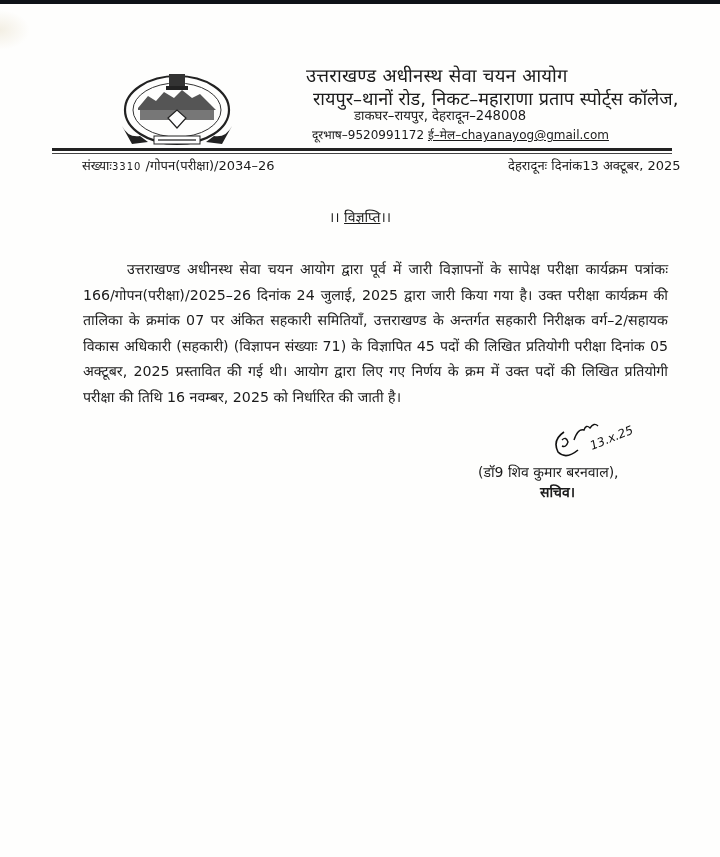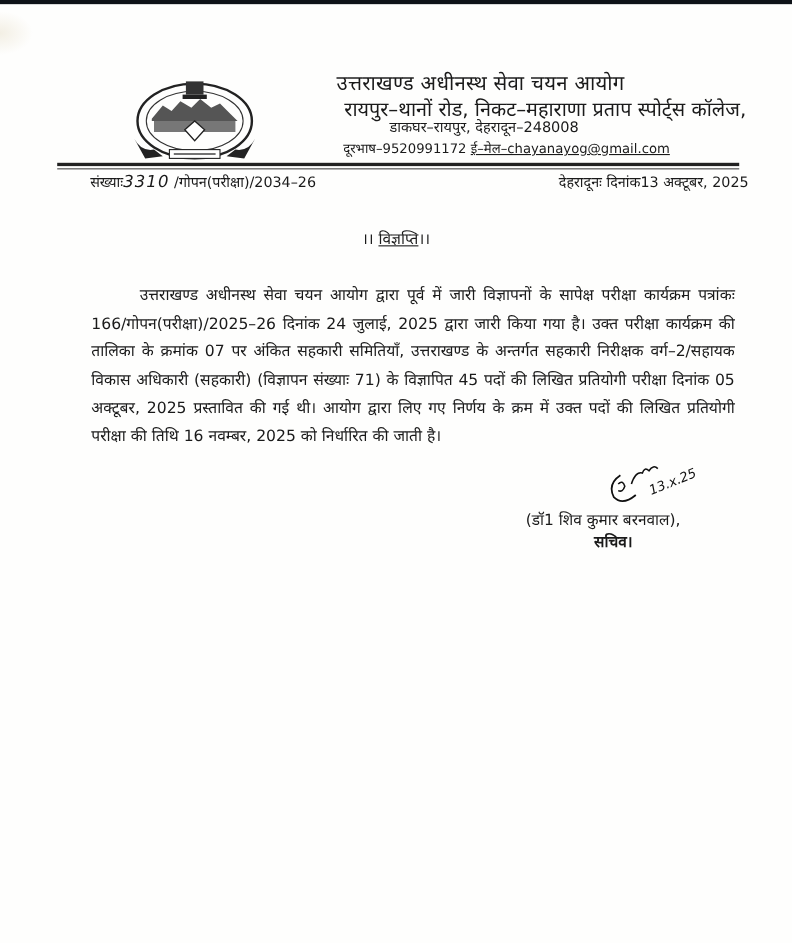--- a/index.html
+++ b/index.html
@@ -17,21 +17,21 @@
     position: absolute; left: 306px; top: 62px; width: 320px;
     font-size: 18.5px; font-weight: normal; white-space: nowrap; letter-spacing: 0.2px;
   }
   .addr1 { position: absolute; left: 282px; top: 86px; font-size: 18px; white-space: nowrap; margin-left: 31px; }
   .addr2 { position: absolute; left: 354px; top: 106px; font-size: 13.2px; white-space: nowrap; text-align: right; }
   .contact { position: absolute; left: 312px; top: 126px; font-size: 12px; white-space: nowrap; }
   .contact .email { text-decoration: underline; }
   .rule-thick { position: absolute; left: 52px; top: 148px; width: 620px; height: 3px; background: #222; }
   .rule-thin  { position: absolute; left: 52px; top: 153px; width: 620px; height: 1px; background: #444; }
   .ref-no { position: absolute; left: 82px; top: 156px; font-size: 13px; white-space: nowrap; }
-  .ref-no .hand { font-family: "DejaVu Sans", sans-serif; font-style: italic; font-size: 15px; letter-spacing: 1px; }
+  .ref-no .hand { font-family: "DejaVu Sans", sans-serif; font-size: 10px; letter-spacing: 1px; }
   .date-line { position: absolute; left: 465px; top: 156px; font-size: 13px; white-space: nowrap; margin-left: 43px; }
   .heading { position: absolute; left: 0; top: 207px; width: 720px; text-align: center; font-size: 14px; }
   .heading .u { text-decoration: underline; }
   .body-text {
     position: absolute; left: 83px; top: 240px; width: 585px;
     font-size: 14.2px; line-height: 25.5px; text-align: justify; text-indent: 44px; margin-top: 17px;
   }
   .signature { position: absolute; left: 548px; top: 410px; width: 110px; height: 50px; }
   .signer-name { position: absolute; left: 478px; top: 462px; font-size: 14px; white-space: nowrap; }
   .signer-title { position: absolute; left: 540px; top: 482px; font-size: 14px; white-space: nowrap; font-weight: bold; }
@@ -82,14 +82,14 @@
 
 <div class="body-text">उत्तराखण्ड अधीनस्थ सेवा चयन आयोग द्वारा पूर्व में जारी विज्ञापनों के सापेक्ष परीक्षा कार्यक्रम पत्रांकः 166/गोपन(परीक्षा)/2025–26 दिनांक 24 जुलाई, 2025 द्वारा जारी किया गया है। उक्त परीक्षा कार्यक्रम की तालिका के क्रमांक 07 पर अंकित सहकारी समितियाँ, उत्तराखण्ड के अन्तर्गत सहकारी निरीक्षक वर्ग–2/सहायक विकास अधिकारी (सहकारी) (विज्ञापन संख्याः 71) के विज्ञापित 45 पदों की लिखित प्रतियोगी परीक्षा दिनांक 05 अक्टूबर, 2025 प्रस्तावित की गई थी। आयोग द्वारा लिए गए निर्णय के क्रम में उक्त पदों की लिखित प्रतियोगी परीक्षा की तिथि 16 नवम्बर, 2025 को निर्धारित की जाती है।</div>
 
 <svg class="signature" viewBox="0 0 110 50" xmlns="http://www.w3.org/2000/svg">
   <path d="M16 22 Q4 30 10 42 Q18 50 30 40" fill="none" stroke="#111" stroke-width="1.6"></path>
   <path d="M14 30 Q18 26 20 32 Q18 38 14 36" fill="none" stroke="#111" stroke-width="1.4"></path>
   <path d="M26 30 Q30 18 36 20 Q38 14 42 18 Q46 12 50 16" fill="none" stroke="#111" stroke-width="1.4"></path>
   <text x="44" y="40" font-size="12" font-style="italic" fill="#111" transform="rotate(-22 44 40)" font-family="DejaVu Sans, sans-serif">13.x.25</text>
 </svg>
 
-<div class="signer-name">(डॉ1 शिव कुमार बरनवाल),</div>
+<div class="signer-name">(डॉ9 शिव कुमार बरनवाल),</div>
 <div class="signer-title">सचिव।</div>
 
 </body></html>

